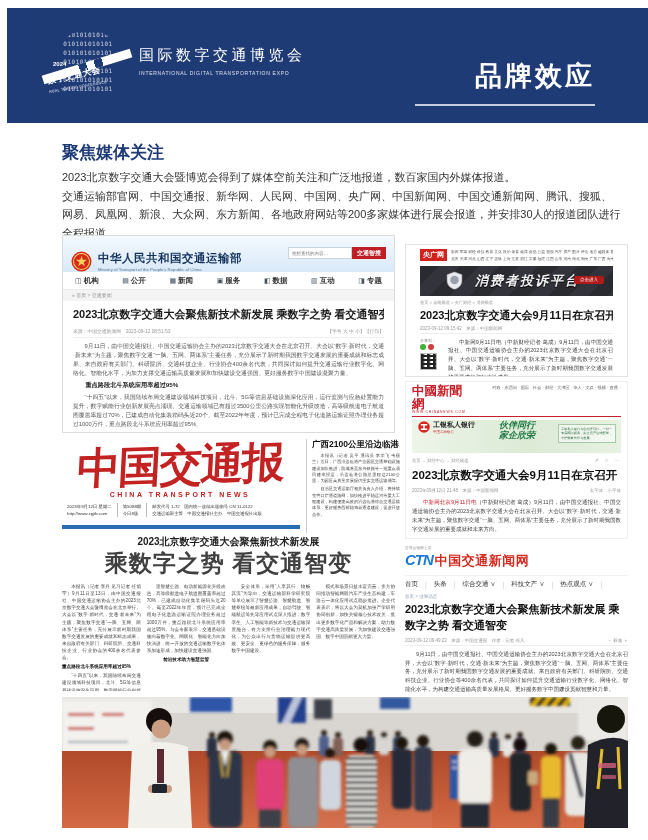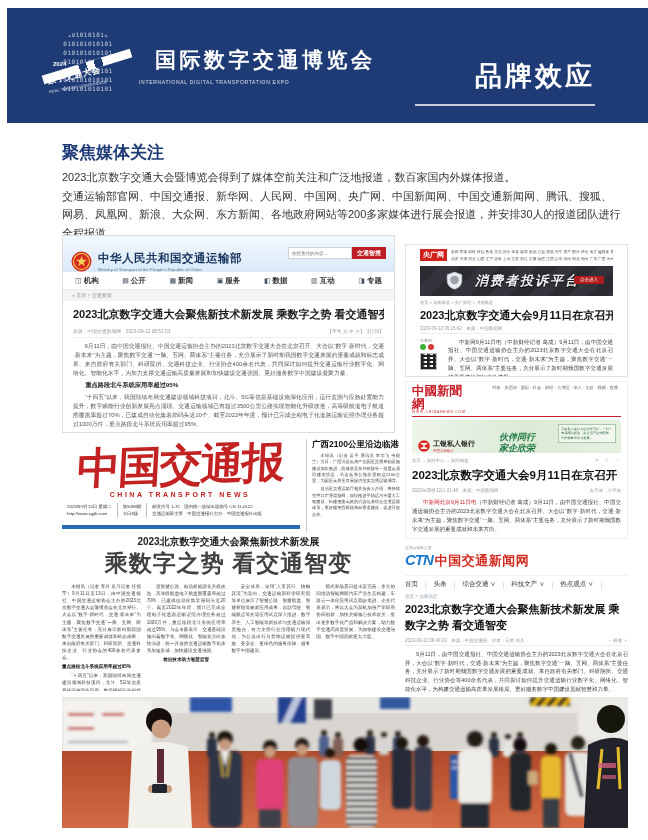--- a/index.html
+++ b/index.html
@@ -14,21 +14,21 @@
   .globe span{display:block;letter-spacing:.5px;}
   .globe-stripe{position:absolute;left:34px;top:54px;width:92px;height:9px;background:#fff;
                 transform:rotate(-17deg);background-image:linear-gradient(90deg,transparent 0 38px,#1f3b76 38px 46px,transparent 46px 54px,#1f3b76 54px 62px,transparent 62px);}
   .globe-badge-year{position:absolute;left:46px;top:53px;font-size:6px;font-weight:bold;color:#fff;}
   .globe-badge-cn{position:absolute;left:40px;top:62px;font-size:8.5px;font-weight:bold;color:#fff;
                   transform:rotate(-12deg);letter-spacing:.5px;white-space:nowrap;}
   .globe-badge-en{position:absolute;left:42px;top:77px;font-size:3.6px;color:#e7ecf5;
                   transform:rotate(-10deg);white-space:nowrap;letter-spacing:.3px;}
   .brand-block{position:absolute;left:132px;top:34px;color:#fff;}
   .brand{font-size:30px;font-weight:bold;letter-spacing:1px;line-height:1.1;}
-  .brand-cn{font-size:21px;font-weight:bold;letter-spacing:3.5px;margin-top:4px;margin-left:16px;}
+  .brand-cn{font-size:15px;font-weight:normal;letter-spacing:3.5px;margin-top:4px;}
   .brand-en{font-size:5px;letter-spacing:.7px;margin-top:5px;opacity:.85;}
   .page-tag{position:absolute;right:53px;top:50px;font-size:27px;font-weight:bold;color:#fff;letter-spacing:3px;}
   .tag-line{position:absolute;right:53px;top:96px;width:180px;height:2px;background:#c3cddd;}
 
   
   .intro-title{position:absolute;left:62px;top:141px;font-size:17px;font-weight:bold;color:#1f3b76;}
   .intro{position:absolute;left:62px;top:168px;width:560px;font-size:11px;color:#333;line-height:1.7;}
   .intro p{margin:0;}
 
   
@@ -97,21 +97,21 @@
   .qr{width:15px;height:15px;margin-top:2px;border:1px solid #bbb;
       background-image:repeating-linear-gradient(0deg,#222 0 2px,transparent 2px 4px),repeating-linear-gradient(90deg,#222 0 2px,transparent 4px 6px);}
   .cnr-text{flex:1;font-size:5.5px;line-height:1.6;color:#444;text-align:justify;text-indent:2em;margin:0;}
 
   
   .cnn{height:158px;margin-top:4px;border:1px solid #efefef;background:#fff;overflow:hidden;padding:3px 6px;box-sizing:border-box;}
   .cnn-logorow{display:flex;align-items:flex-start;gap:22px;border-bottom:1.5px solid #c8202a;padding-bottom:2px;}
   .cnn-logo{font-family:"DejaVu Serif",serif;font-size:12.5px;font-weight:bold;color:#c8202a;line-height:1;}
   .cnn-logo-sub{font-size:3.4px;color:#c8202a;letter-spacing:.8px;}
   .cnn-nav{margin-left:auto;font-size:4.2px;color:#666;white-space:nowrap;overflow:hidden;}
-  .cnn-ad{height:33px;margin-top:3px;display:flex;align-items:flex-end;padding:0 6px;position:relative;
+  .cnn-ad{height:33px;margin-top:3px;display:flex;align-items:flex-start;padding:0 6px;position:relative;
           background:linear-gradient(90deg,#edf5e9,#dcead6 55%,#e7f1e2);}
   .cnn-ad-brand{display:flex;align-items:center;gap:3px;}
   .cnn-ad-bank{font-size:7px;font-weight:bold;color:#222;}
   .cnn-ad-tag{font-size:3.5px;color:#c23;}
   .cnn-ad-slogan{margin-left:24px;font-family:"DejaVu Serif",serif;font-style:italic;font-weight:bold;
                  font-size:9px;color:#1f7a44;line-height:1.15;}
   .cnn-ad-note{position:absolute;right:5px;top:4px;width:52px;font-size:3.2px;color:#2e6b42;
                border:1px solid #a9c8a9;padding:1.5px 2px;line-height:1.5;background:rgba(255,255,255,.5);}
   .cnn-crumb{display:flex;align-items:center;font-size:4.3px;color:#999;margin-top:4px;}
   .cnn-tools{margin-left:auto;color:#aaa;font-size:5px;letter-spacing:2px;}

